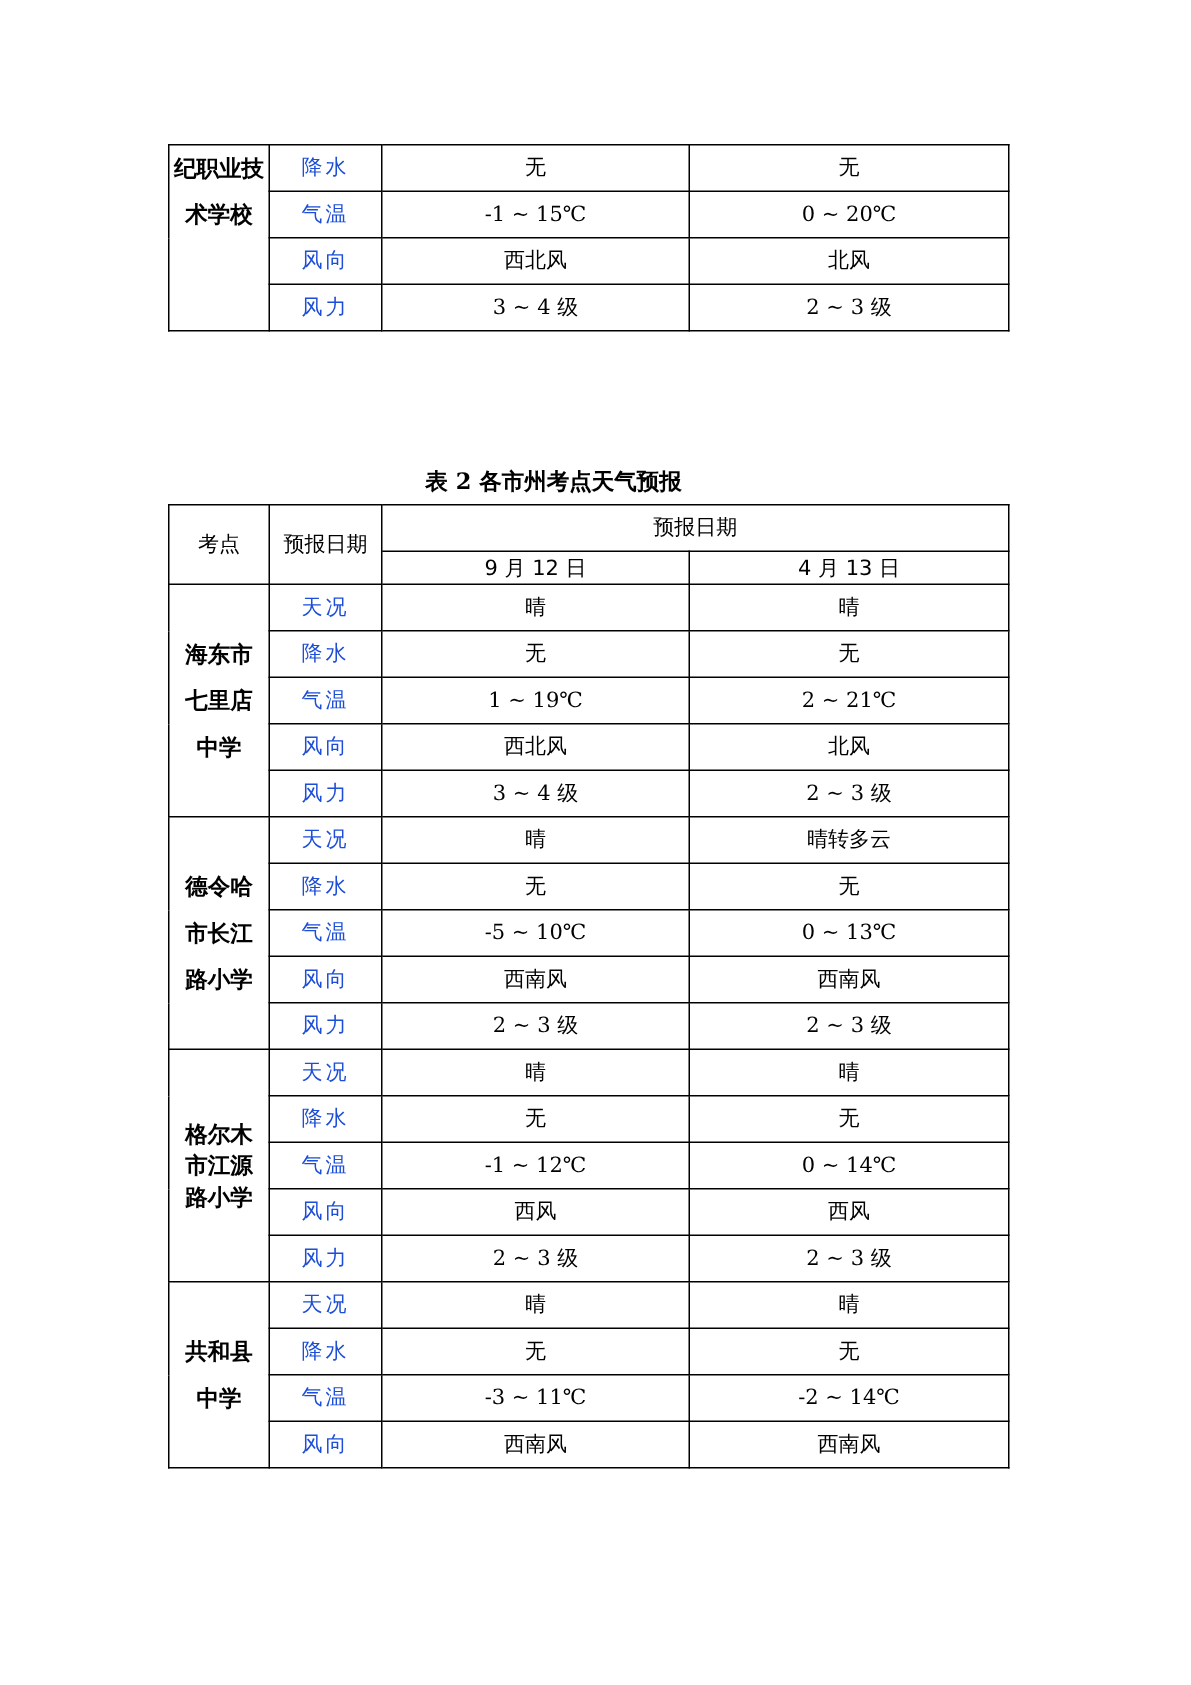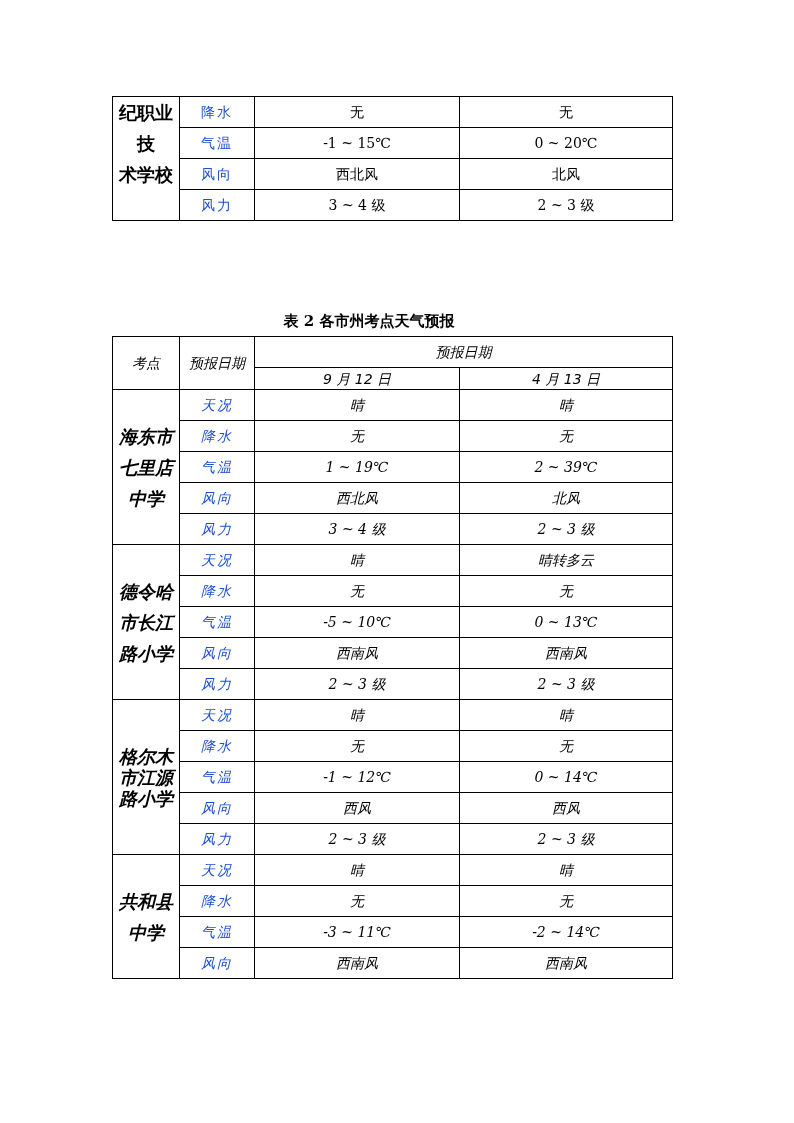--- a/index.html
+++ b/index.html
@@ -4,26 +4,26 @@
   <style>
     html, body { margin: 0; padding: 0; background: #ffffff; }
     body { width: 794px; height: 1123px; position: relative; overflow: hidden;
            font-family: "DejaVu Serif", "Liberation Serif", serif; color: #000; }
     table { border-collapse: collapse; position: absolute; left: 112px; width: 560px; table-layout: fixed; }
     td, th { border: 1px solid #000; padding: 0; text-align: center; font-size: 14px; font-weight: normal; line-height: 16px; }
     col.c-site { width: 67px; }
     col.c-elem { width: 75px; }
     col.c-d1 { width: 205px; }
     col.c-d2 { width: 213px; }
-    .site { font-family: "DejaVu Sans", "Liberation Sans", sans-serif; font-weight: bold; font-size: 18px; line-height: 31px; }
+    .site { font-family: "DejaVu Sans", "Liberation Sans", sans-serif; font-weight: bold; font-size: 15px; line-height: 31px; }
     .site.tight { line-height: 21px; }
     .elem { color: #1d4ed8; letter-spacing: 2px; }
     tr.row { height: 31px; }
     #t1 { top: 96px; }
-    #t2 { top: 336px; font-style: italic; }
+    #t2 { top: 336px; }
     .caption { position: absolute; top: 312px; left: 0; width: 738px; text-align: center;
                font-weight: bold; font-size: 15px; font-family: "DejaVu Serif", "Liberation Serif", serif; }
     .hdr { font-family: "DejaVu Sans", "Liberation Sans", sans-serif; font-size: 14px; }
     tr.h1 { height: 31px; }
     tr.h2 { height: 22px; }
   </style>
 </head>
 <body>
 
 <table id="t1">
@@ -92,21 +92,21 @@
     <td>晴</td>
   </tr>
   <tr class="row">
     <td class="elem">降水</td>
     <td>无</td>
     <td>无</td>
   </tr>
   <tr class="row">
     <td class="elem">气温</td>
     <td>1 ~ 19℃</td>
-    <td>2 ~ 39℃</td>
+    <td>2 ~ 21℃</td>
   </tr>
   <tr class="row">
     <td class="elem">风向</td>
     <td>西北风</td>
     <td>北风</td>
   </tr>
   <tr class="row">
     <td class="elem">风力</td>
     <td>3 ~ 4 级</td>
     <td>2 ~ 3 级</td>

